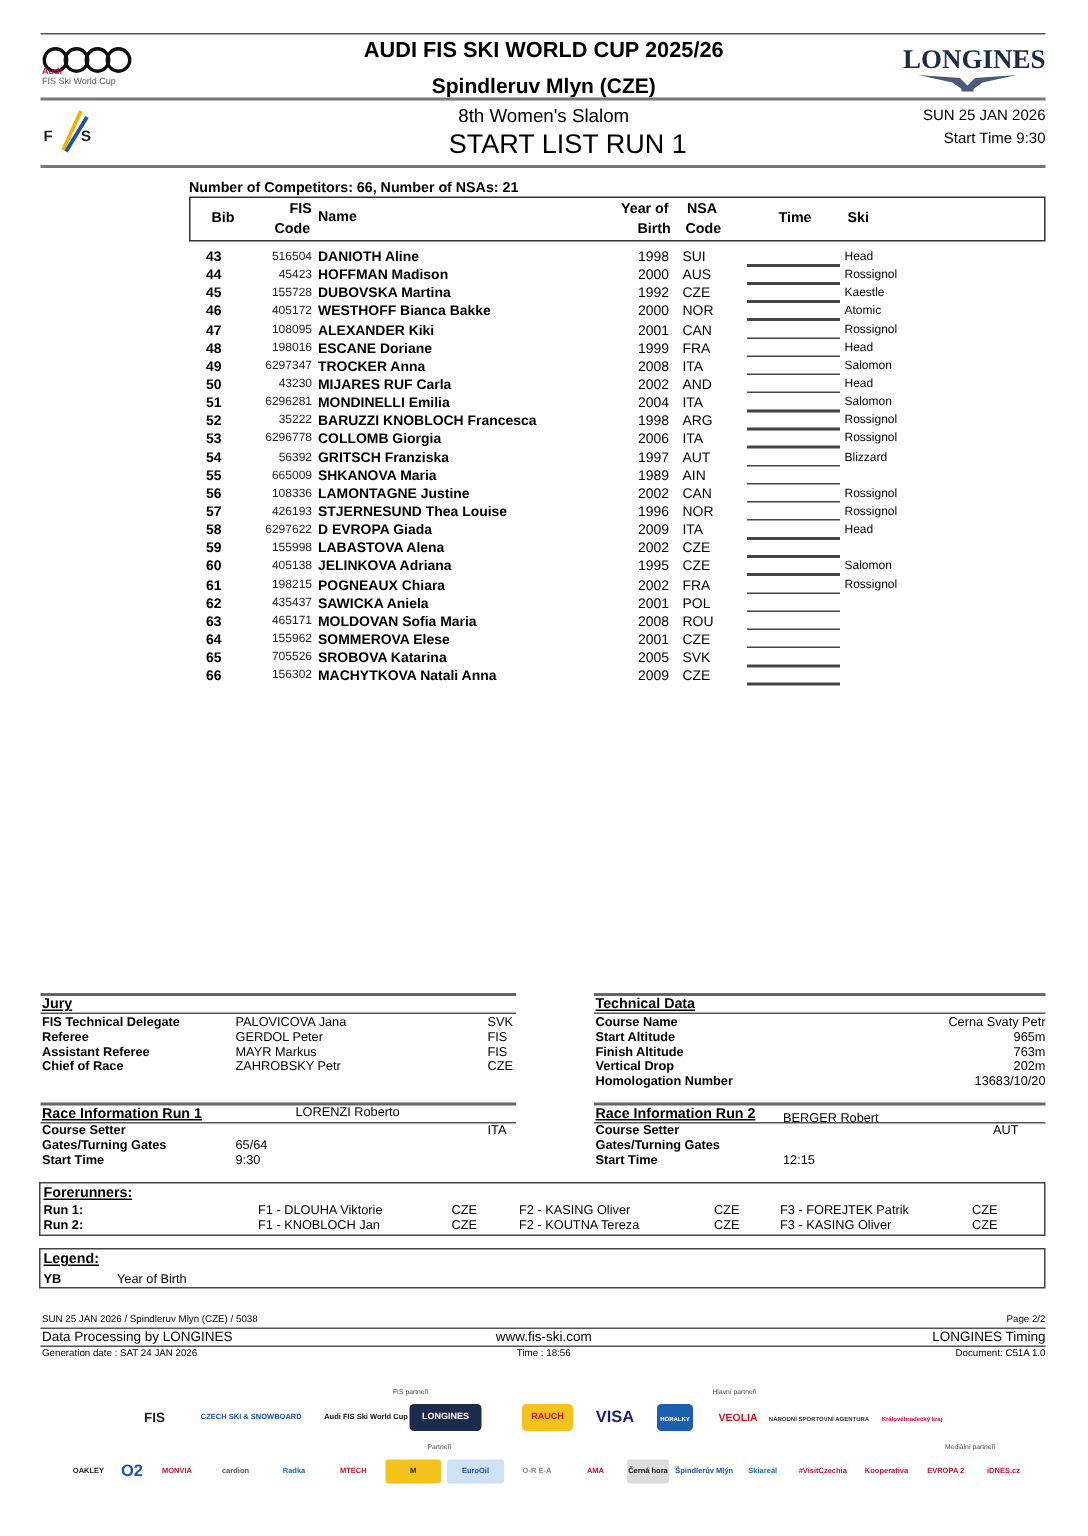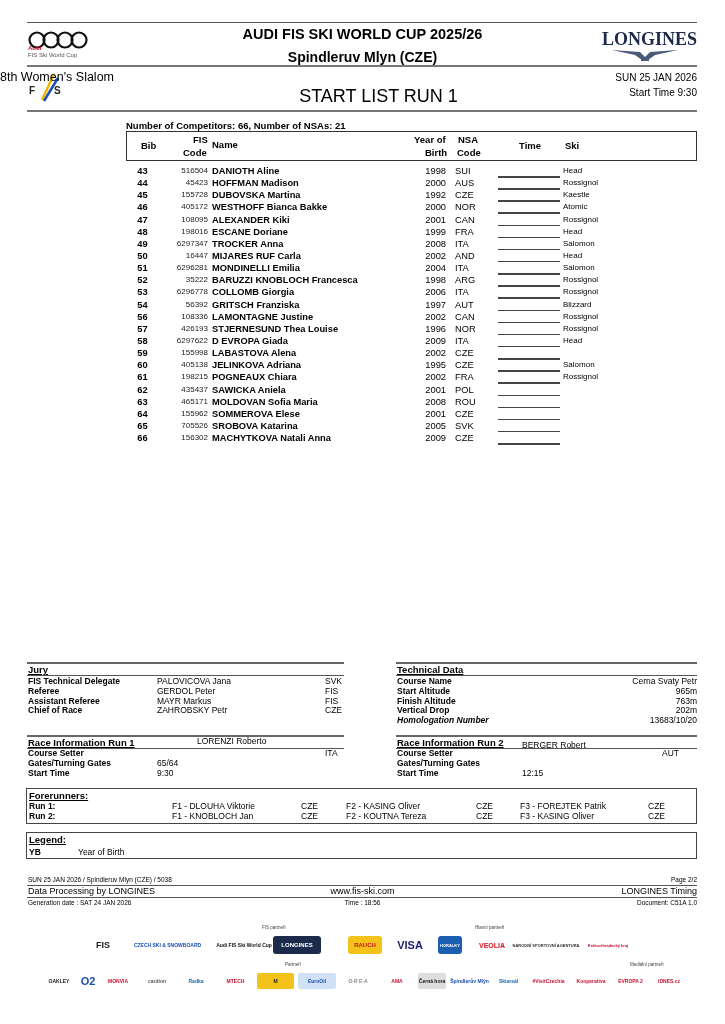--- a/index.html
+++ b/index.html
@@ -11,21 +11,21 @@
   
   .audi-logo { position: absolute; left: 28px; top: 26px; width: 60px; height: 28px; }
   .audi-text { position: absolute; left: 28px; top: 45px; font-size: 6px; line-height: 7px; }
   .audi-text .brand { color: #c8102e; font-weight: bold; }
   .audi-text .sub { color: #555; }
   .h-title { position: absolute; left: 0; width: 725px; text-align: center; top: 26px; font-size: 14.5px; font-weight: bold; }
   .h-venue { position: absolute; left: 0; width: 725px; text-align: center; top: 49px; font-size: 14px; font-weight: bold; }
   .longines { position: absolute; right: 28px; top: 29px; font-family: "Liberation Serif", serif; font-size: 18px; font-weight: bold; color: #1c2a4b; letter-spacing: 0px; }
   .longines-wing { position: absolute; left: 610px; top: 48px; width: 70px; height: 14px; }
   .fis-logo { position: absolute; left: 28px; top: 70px; width: 40px; height: 32px; }
-  .h-event { position: absolute; left: 0; width: 725px; top: 70px; font-size: 12.5px; }
+  .h-event { position: absolute; left: 0; width: 725px; text-align: center; top: 70px; font-size: 12.5px; }
   .h-list { position: absolute; left: 0; width: 725px; text-align: center; top: 86px; font-size: 18px; padding-left: 32px; }
   .h-date { position: absolute; right: 28px; top: 72px; font-size: 10px; }
   .h-start { position: absolute; right: 28px; top: 87px; font-size: 10px; }
 
   
   .count-line { position: absolute; left: 126px; top: 120px; font-size: 9.5px; font-weight: bold; }
   .table-head { position: absolute; left: 126px; top: 131px; width: 571px; height: 30px; border: 1.5px solid #333; font-size: 9.5px; font-weight: bold; }
   .table-head span { position: absolute; }
   .rows { position: absolute; left: 126px; top: 165px; width: 490px; }
   .row { position: relative; height: 12.15px; font-size: 9.3px; line-height: 12px; }
@@ -168,21 +168,21 @@
       <span class="bib">49</span>
       <span class="code">6297347</span>
       <span class="name">TROCKER Anna</span>
       <span class="yob">2008</span>
       <span class="nsa">ITA</span>
       <span class="ski">Salomon</span>
       <span class="time"></span>
     </div>
     <div class="row">
       <span class="bib">50</span>
-      <span class="code">16447</span>
+      <span class="code">43230</span>
       <span class="name">MIJARES RUF Carla</span>
       <span class="yob">2002</span>
       <span class="nsa">AND</span>
       <span class="ski">Head</span>
       <span class="time"></span>
     </div>
     <div class="row">
       <span class="bib">51</span>
       <span class="code">6296281</span>
       <span class="name">MONDINELLI Emilia</span>
@@ -209,20 +209,29 @@
       <span class="ski">Rossignol</span>
       <span class="time"></span>
     </div>
     <div class="row">
       <span class="bib">54</span>
       <span class="code">56392</span>
       <span class="name">GRITSCH Franziska</span>
       <span class="yob">1997</span>
       <span class="nsa">AUT</span>
       <span class="ski">Blizzard</span>
+      <span class="time"></span>
+    </div>
+    <div class="row">
+      <span class="bib">55</span>
+      <span class="code">665009</span>
+      <span class="name">SHKANOVA Maria</span>
+      <span class="yob">1989</span>
+      <span class="nsa">AIN</span>
+      <span class="ski"></span>
       <span class="time"></span>
     </div>
     <div class="row">
       <span class="bib">56</span>
       <span class="code">108336</span>
       <span class="name">LAMONTAGNE Justine</span>
       <span class="yob">2002</span>
       <span class="nsa">CAN</span>
       <span class="ski">Rossignol</span>
       <span class="time"></span>
@@ -342,21 +351,21 @@
 <div class="hline" style="top:675px; left:396px; width:301px;"></div>
 <div id="tech">
     <div class="lbl" style="left: 397px; top: 676px;">Course Name</div>
     <div class="val right" style="right: 28px; top: 676px;">Cerna Svaty Petr</div>
     <div class="lbl" style="left: 397px; top: 685.8px;">Start Altitude</div>
     <div class="val right" style="right: 28px; top: 685.8px;">965m</div>
     <div class="lbl" style="left: 397px; top: 695.6px;">Finish Altitude</div>
     <div class="val right" style="right: 28px; top: 695.6px;">763m</div>
     <div class="lbl" style="left: 397px; top: 705.4px;">Vertical Drop</div>
     <div class="val right" style="right: 28px; top: 705.4px;">202m</div>
-    <div class="lbl" style="left: 397px; top: 715.2px; font-style: italic;">Homologation Number</div>
+    <div class="lbl" style="left: 397px; top: 715.2px;">Homologation Number</div>
     <div class="val right" style="right: 28px; top: 715.2px;">13683/10/20</div>
   </div>
 
 <div class="hline" style="top:735px; left:27px; width:317px; height:2px; background:#666;"></div>
 <div class="sec-title" style="left:28px; top:737px;">Race Information Run 1</div>
 <div class="hline" style="top:748px; left:27px; width:317px;"></div>
 <div class="lbl" style="left:28px; top:748px;">Course Setter</div>
 <div class="val" style="left:157px; top:736px;padding-left:40px;">LORENZI Roberto</div>
 <div class="val" style="left:325px; top:748px;">ITA</div>
 <div class="lbl" style="left:28px; top:758px;">Gates/Turning Gates</div>

